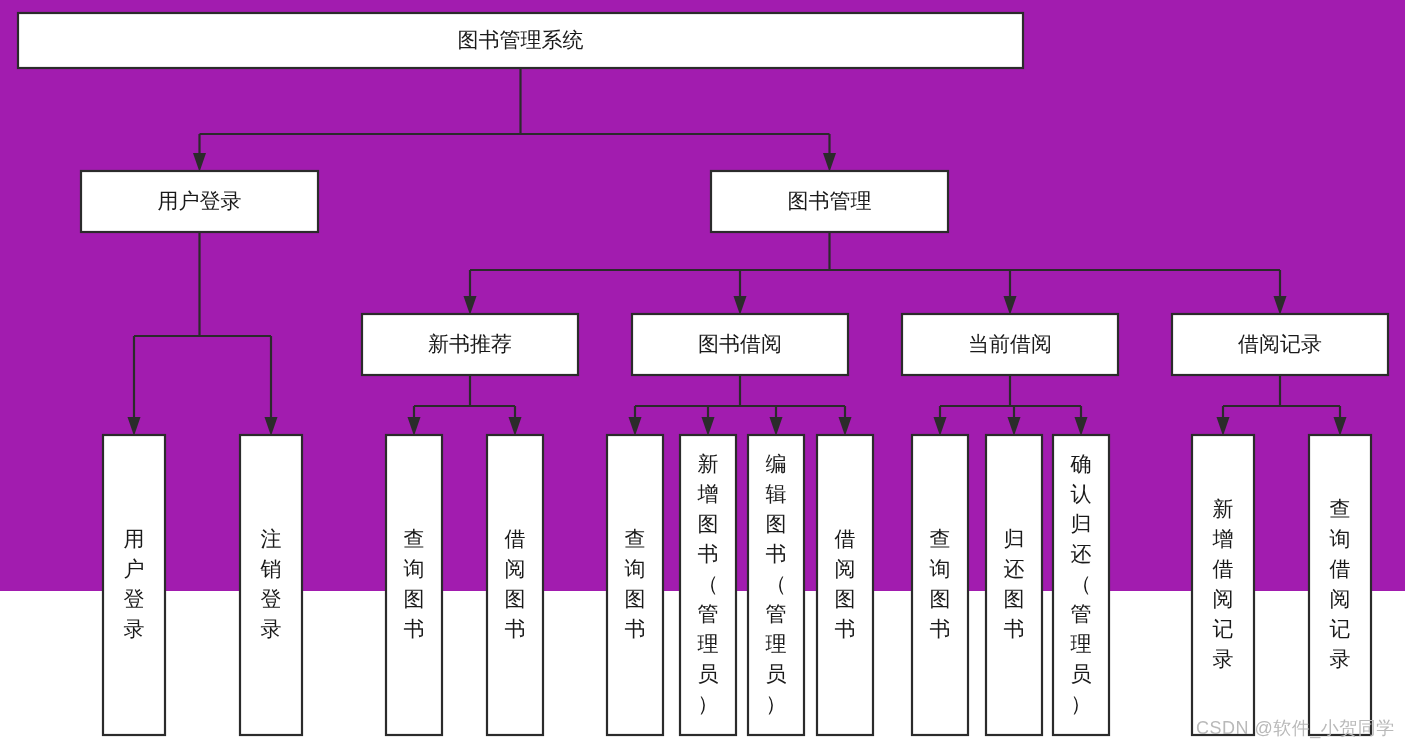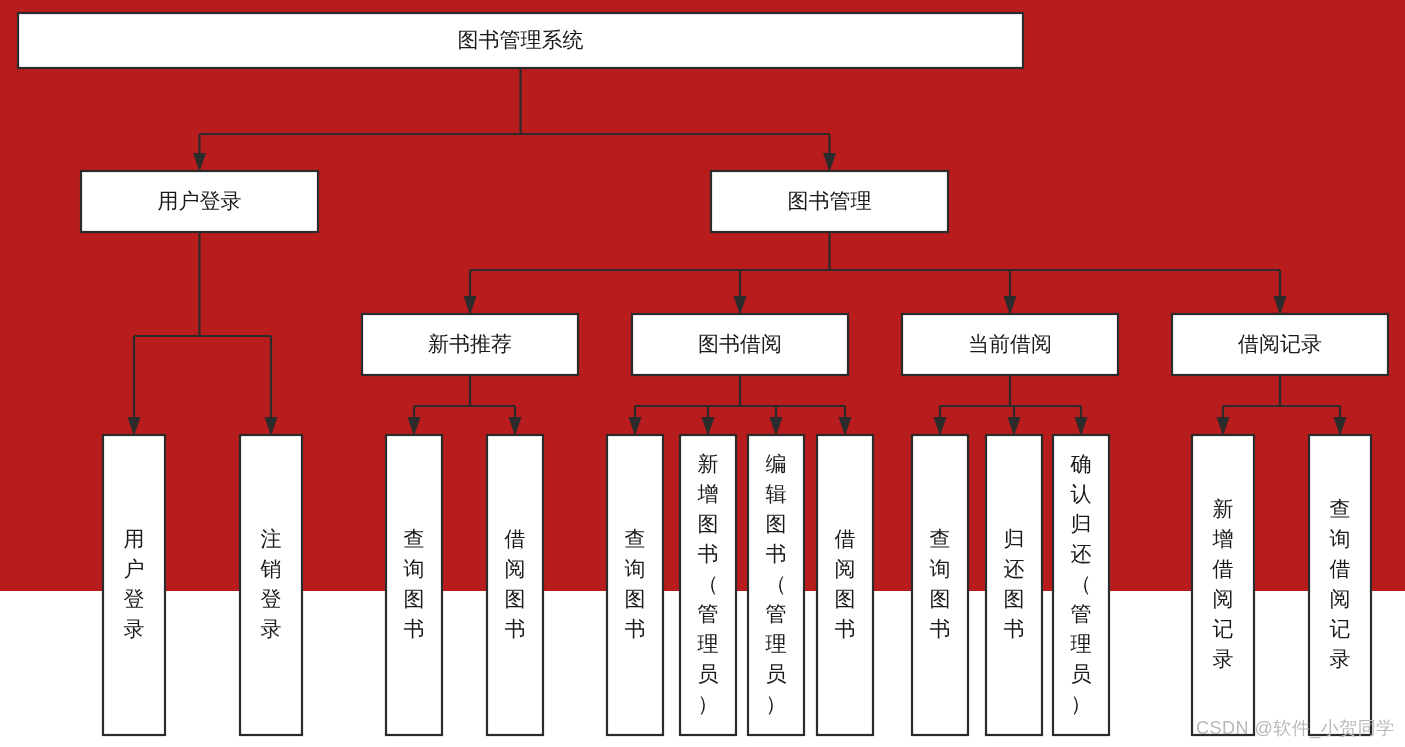--- a/index.html
+++ b/index.html
@@ -11,21 +11,21 @@
   body {
     font-family: "Liberation Sans", "DejaVu Sans", sans-serif;
     width: 1405px;
     height: 747px;
     overflow: hidden;
   }
   #diagram-root {
     position: relative;
     width: 1405px;
     height: 591px;
-    background: #b91c1c;
+    background: #a21caf;
   }
   svg#flow-svg {
     position: absolute;
     left: 0;
     top: 0;
     width: 1405px;
     height: 747px;
     display: block;
   }
   .node-box {

